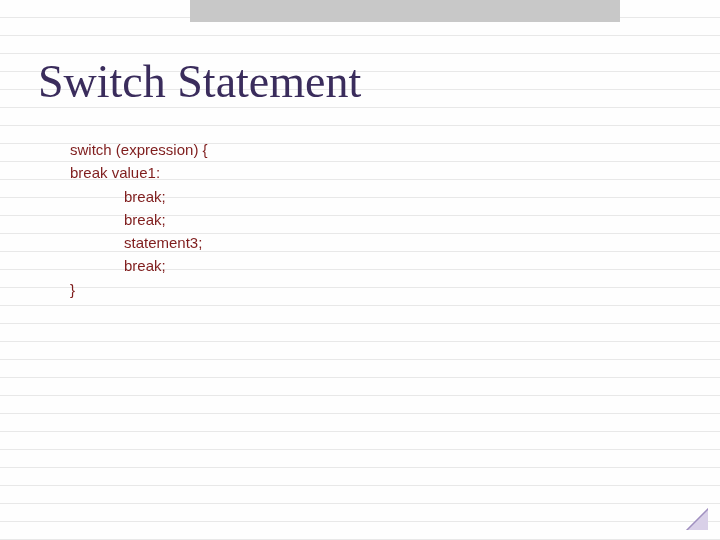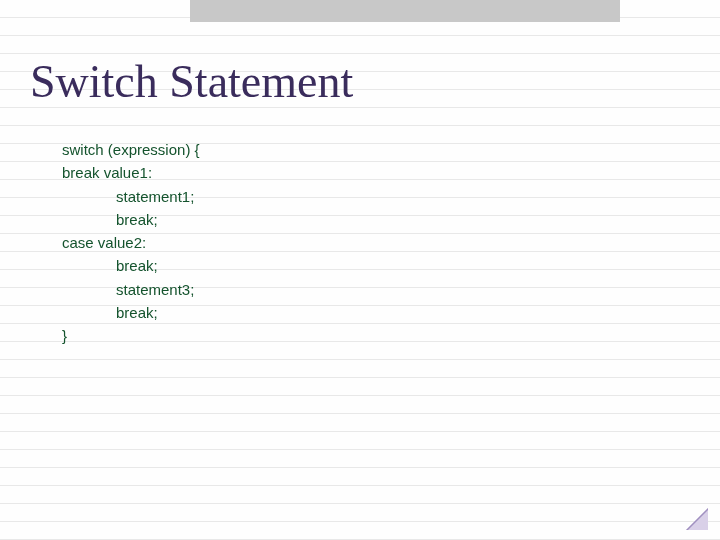--- a/index.html
+++ b/index.html
@@ -29,33 +29,33 @@
     left: 190px;
     width: 430px;
     height: 22px;
     background: #c8c8c8;
     z-index: 1;
   }
   .content {
     position: relative;
     z-index: 2;
     padding-top: 55px;
-    padding-left: 30px;
+    margin-left: 38px;
   }
   .title {
     font-family: Georgia, 'Times New Roman', serif;
     font-size: 46px;
     color: #3a2c5c;
     font-weight: normal;
     margin-bottom: 30px;
   }
   .code-block {
     font-family: Verdana, Geneva, sans-serif;
     font-size: 15px;
-    color: #14532d;
+    color: #7f1d1d;
     line-height: 1.55;
     padding-left: 32px;
   }
   .code-line { white-space: pre; }
   .indent1 { padding-left: 0px; }
   .indent2 { padding-left: 54px; }
   .corner {
     position: absolute;
     bottom: 10px;
     right: 12px;
@@ -70,23 +70,21 @@
 
 <div class="ruled-bg"></div>
 <div class="top-bar"></div>
 
 <div class="content">
   <h1 class="title">Switch Statement</h1>
 
   <div class="code-block">
     <div class="code-line indent1">switch (expression) {</div>
     <div class="code-line indent1">break value1:</div>
-    <div class="code-line indent2">statement1;</div>
     <div class="code-line indent2">break;</div>
-    <div class="code-line indent1">case value2:</div>
     <div class="code-line indent2">break;</div>
     <div class="code-line indent2">statement3;</div>
     <div class="code-line indent2">break;</div>
     <div class="code-line indent1">}</div>
   </div>
 </div>
 
 <div class="corner">
   <svg width="22" height="22" viewBox="0 0 22 22">
     <polygon points="22,0 22,22 0,22" fill="#d9d0e8"></polygon>

